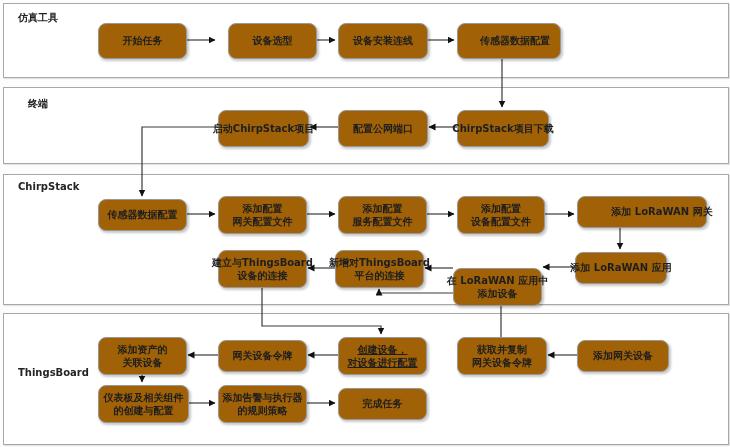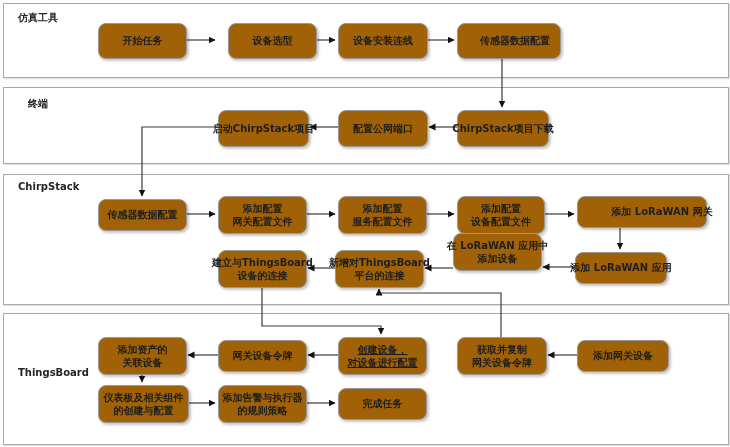--- a/index.html
+++ b/index.html
@@ -101,21 +101,21 @@
       <div class="node" style="left: 457px; top: 196px; width: 86px; height: 36px;">
         <span class="nline">添加配置</span>
         <span class="nline">设备配置文件</span>
       </div>
       <div class="node" style="left: 577px; top: 196px; width: 88px; height: 30px; padding-left: 40px;">
         <span class="nline">添加 LoRaWAN 网关</span>
       </div>
       <div class="node" style="left: 575px; top: 252px; width: 90px; height: 30px;">
         <span class="nline">添加 LoRaWAN 应用</span>
       </div>
-      <div class="node" style="left: 453px; top: 233px; width: 87px; height: 36px;">
+      <div class="node" style="left: 453px; top: 268px; width: 87px; height: 36px;">
         <span class="nline">在 LoRaWAN 应用中</span>
         <span class="nline">添加设备</span>
       </div>
       <div class="node" style="left: 335px; top: 250px; width: 87px; height: 36px; align-items: center;">
         <span class="nline">新增对ThingsBoard</span>
         <span class="nline">平台的连接</span>
       </div>
       <div class="node" style="left: 218px; top: 250px; width: 87px; height: 36px;">
         <span class="nline">建立与ThingsBoard</span>
         <span class="nline">设备的连接</span>

